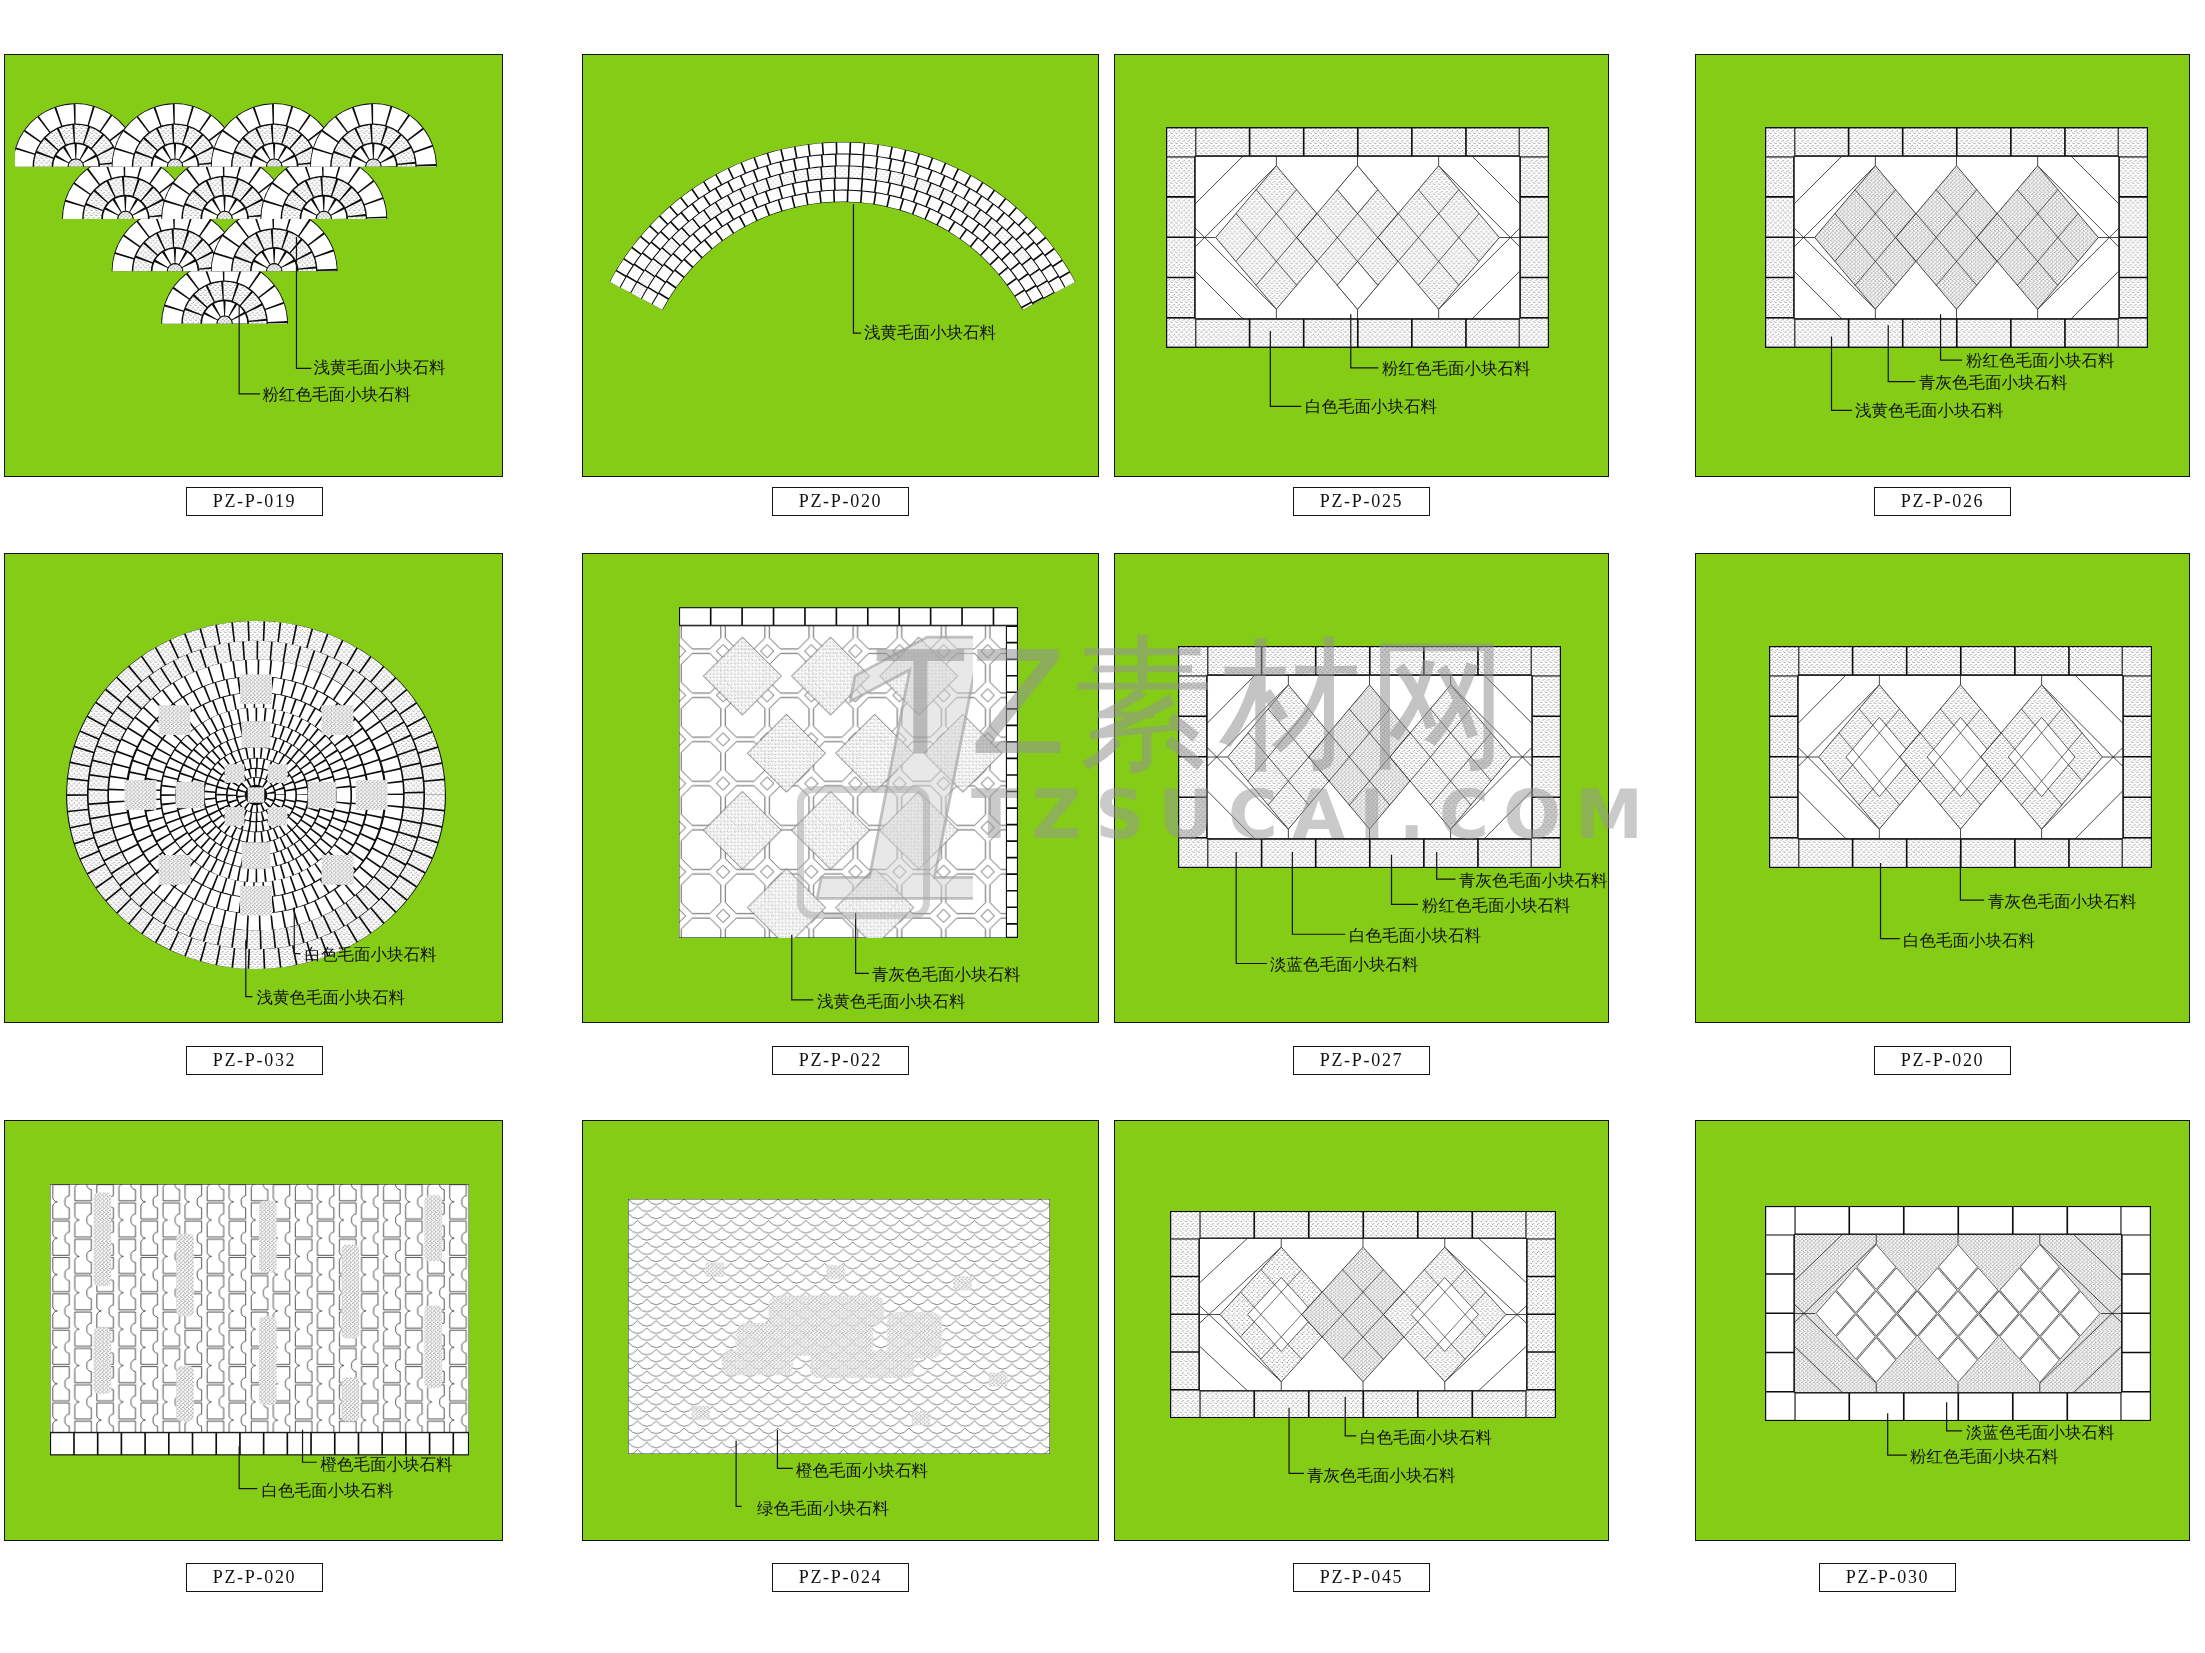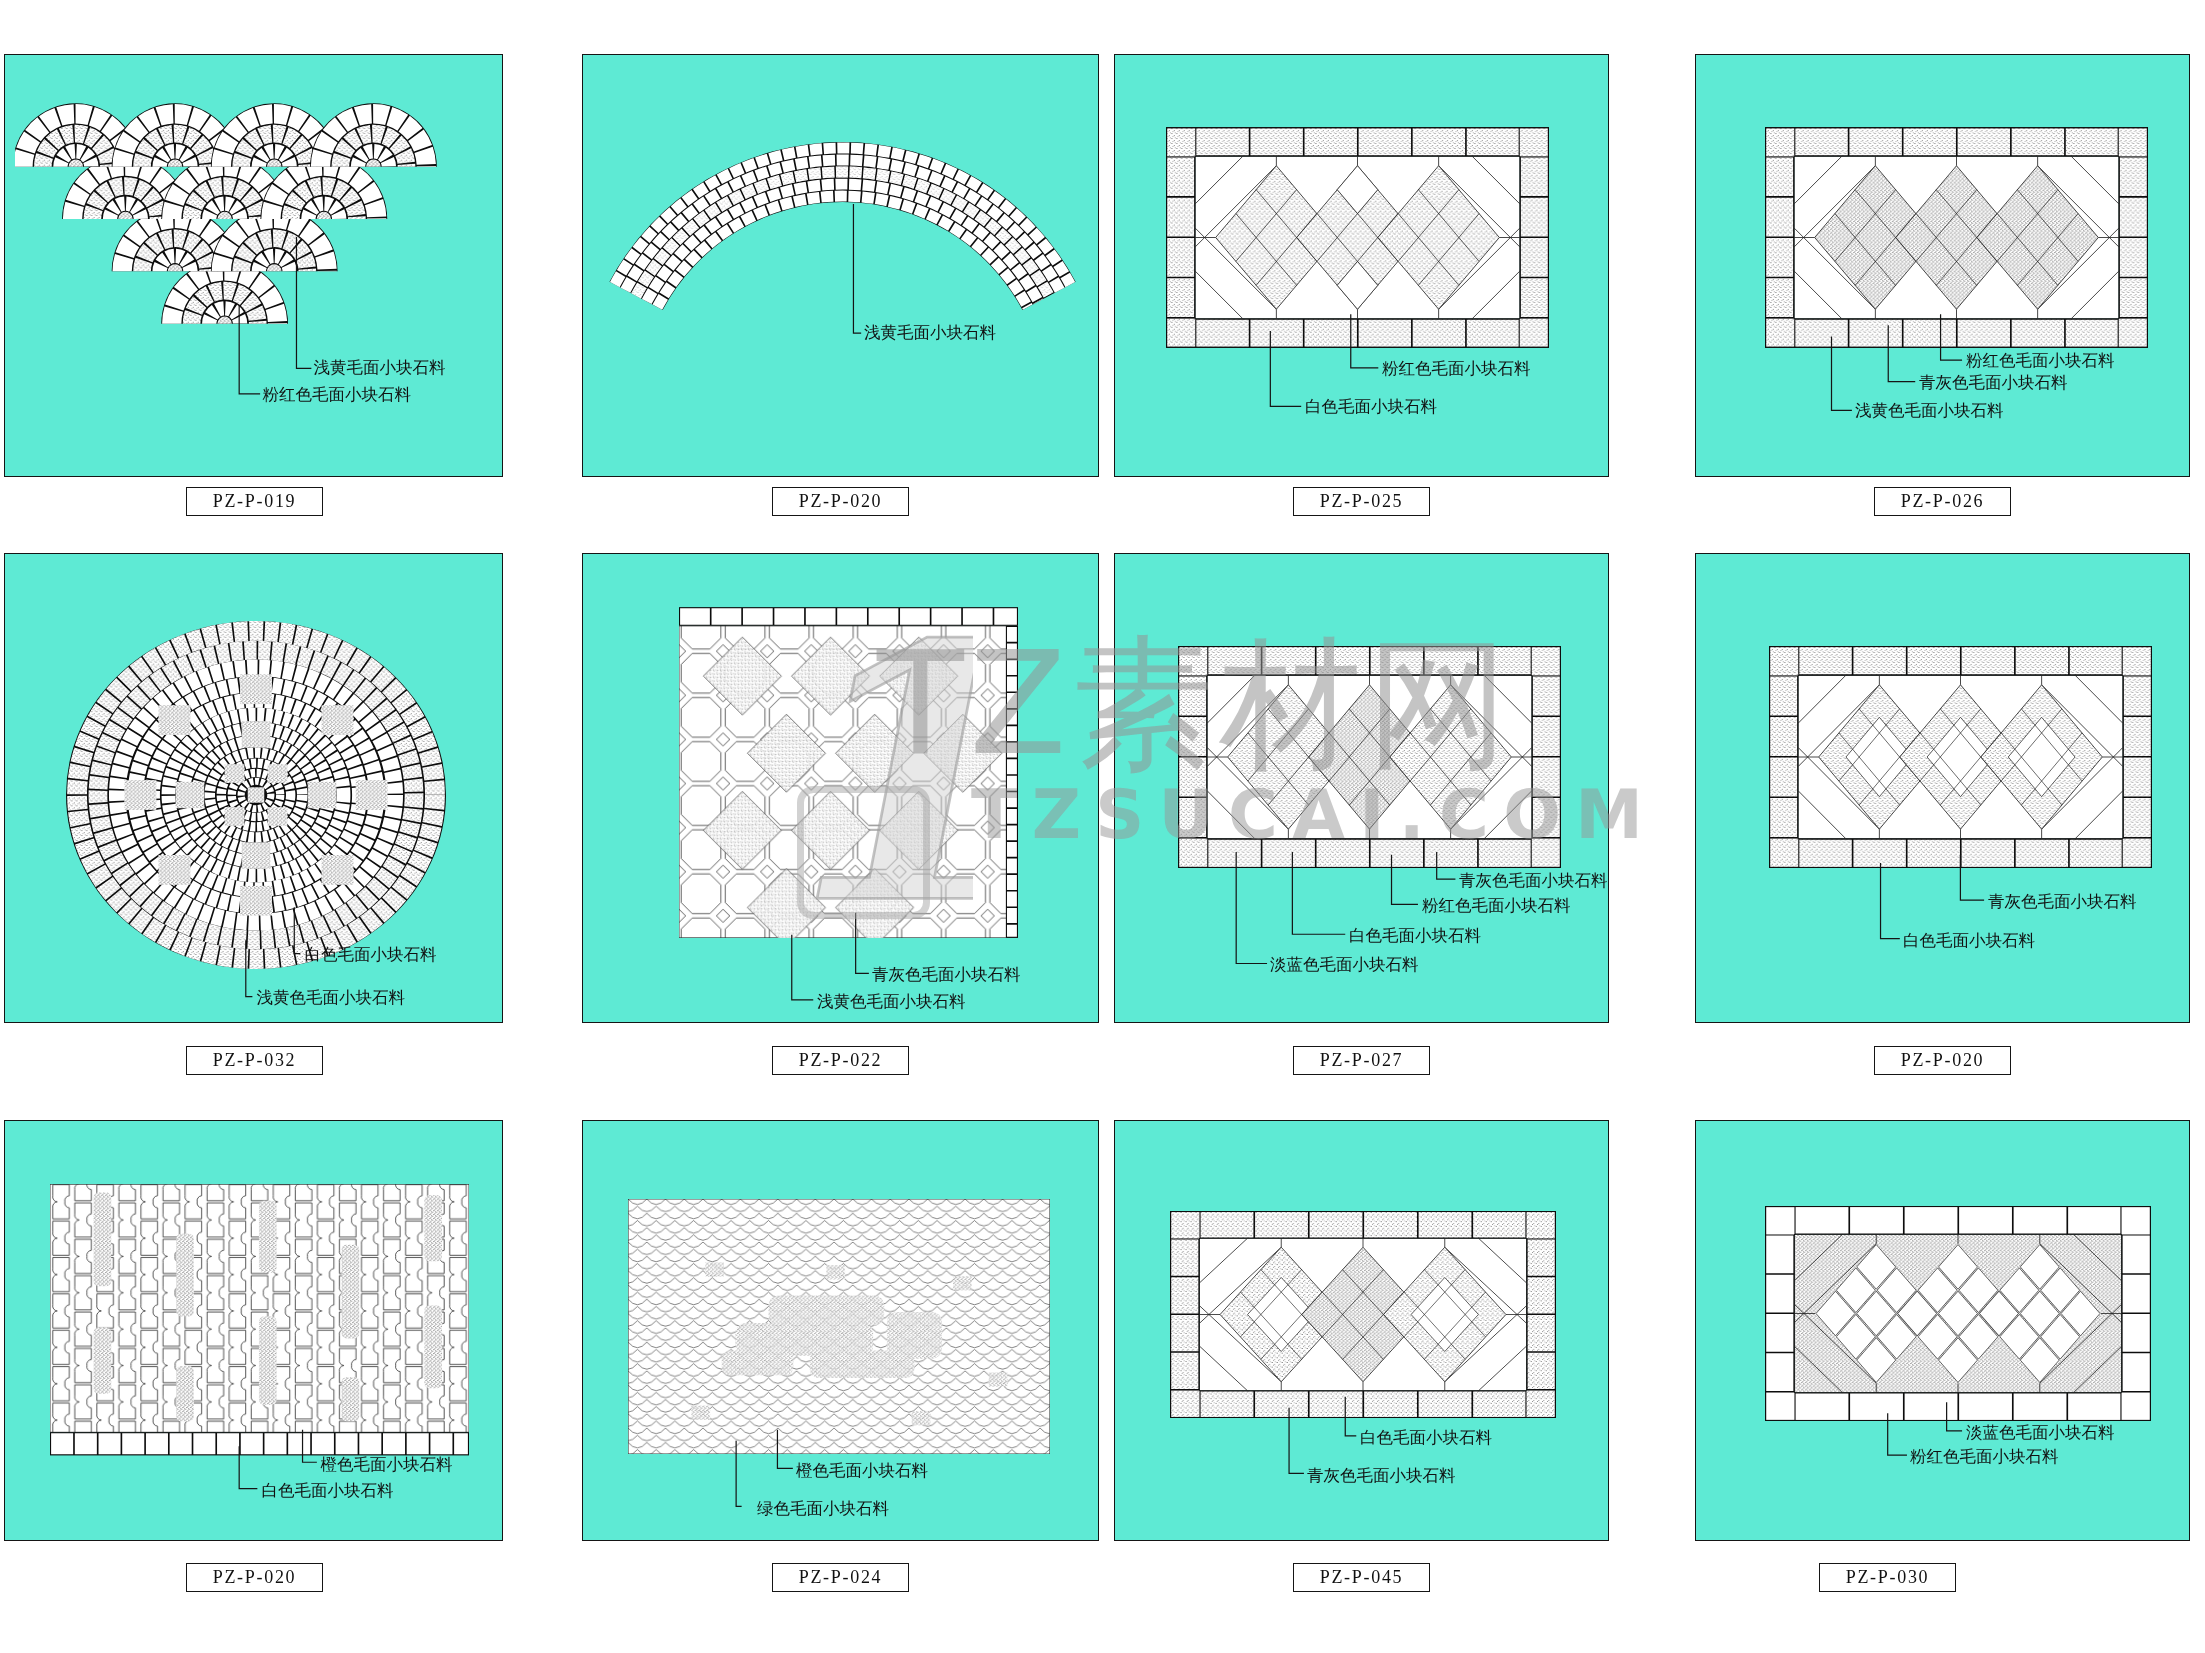--- a/index.html
+++ b/index.html
@@ -1,18 +1,18 @@
 <!DOCTYPE html>
 <html style="font-size:8.8px"><head>
 <meta charset="utf-8">
 <style>
   html,body{margin:0;padding:0;}
   body{width:2205px;height:1654px;background:#ffffff;position:relative;overflow:hidden;
        font-family:"DejaVu Sans",sans-serif;}
-  .panel{position:absolute;border:1.7px solid #151515;background:#5eead4;}
+  .panel{position:absolute;border:1.7px solid #151515;background:#84cc16;}
   .pat{position:absolute;}
   .lead{position:absolute;left:0;top:0;width:100%;height:100%;}
   .lead polyline{fill:none;stroke:#151515;stroke-width:2.2px;}
   .co{position:absolute;font-size:16.5px;line-height:20px;color:#111;white-space:nowrap;}
   .cap{position:absolute;width:135px;height:26.5px;border:1.7px solid #151515;background:#fff;
        display:flex;align-items:center;justify-content:center;
        font-family:"Liberation Serif",serif;font-size:18px;letter-spacing:1.7px;color:#111;}
   .wm{position:absolute;pointer-events:none;z-index:50;}
   .wm-brand{left:877px;top:610px;font-size:142px;font-weight:normal;letter-spacing:5.5px;
             color:rgba(148,148,148,.55);white-space:nowrap;}

